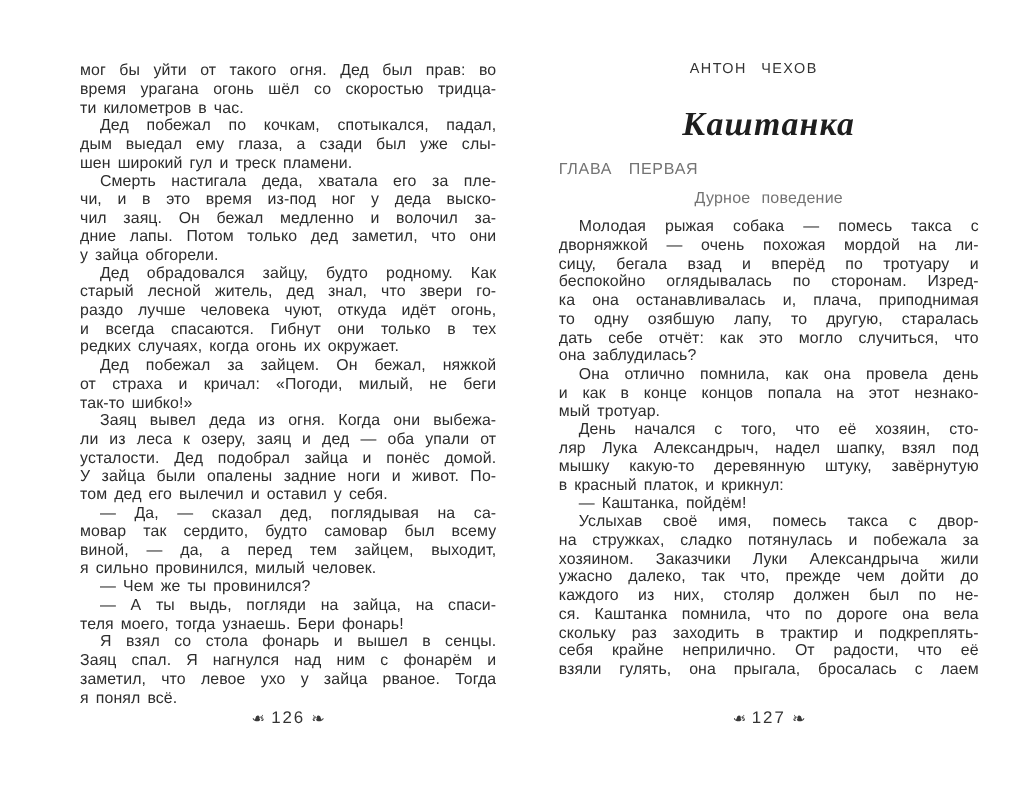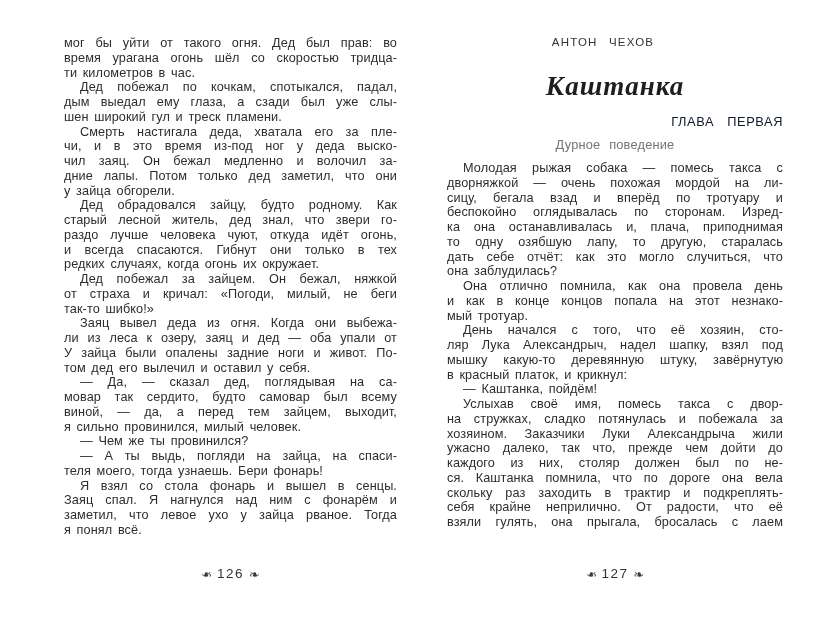--- a/index.html
+++ b/index.html
@@ -10,21 +10,21 @@
     background: #ffffff;
     overflow: hidden;
   }
   body {
     position: relative;
     font-family: "Liberation Sans", sans-serif;
     color: #2d2d2d;
   }
   .page {
     position: absolute;
-    top: 36px;
+    top: 49px;
   }
   #left-page  { left: 64px;  width: 333px; }
   #right-page { left: 447px; width: 336px; }
 
   
   .textblock .ln {
     font-size: 12.7px;
     line-height: 14.75px;
     height: 14.75px;
     letter-spacing: 0.1px;
@@ -54,25 +54,25 @@
     font-family: "Liberation Serif", serif;
     font-style: italic;
     font-weight: bold;
     font-size: 27px;
     letter-spacing: 1px;
     color: #1e1e1e;
   }
   .chapter {
     margin-top: 13px;
     height: 15px;
-    text-align: right;
+    text-align: left;
     font-size: 12.8px;
     letter-spacing: 0.6px;
     word-spacing: 9px;
-    color: #0f172a;
+    color: #737373;
   }
   .subtitle {
     margin-top: 8px;
     height: 15px;
     text-align: center;
     font-size: 12.8px;
     letter-spacing: 0.2px;
     word-spacing: 5px;
     color: #737373;
   }
@@ -119,20 +119,21 @@
       <div class="ln ind">Дед обрадовался зайцу, будто родному. Как</div>
       <div class="ln">старый лесной житель, дед знал, что звери го-</div>
       <div class="ln">раздо лучше человека чуют, откуда идёт огонь,</div>
       <div class="ln">и всегда спасаются. Гибнут они только в тех</div>
       <div class="ln end">редких случаях, когда огонь их окружает.</div>
       <div class="ln ind">Дед побежал за зайцем. Он бежал, няжкой</div>
       <div class="ln">от страха и кричал: «Погоди, милый, не беги</div>
       <div class="ln end">так-то шибко!»</div>
       <div class="ln ind">Заяц вывел деда из огня. Когда они выбежа-</div>
       <div class="ln">ли из леса к озеру, заяц и дед — оба упали от</div>
+      <div class="ln">усталости. Дед подобрал зайца и понёс домой.</div>
       <div class="ln">У зайца были опалены задние ноги и живот. По-</div>
       <div class="ln end">том дед его вылечил и оставил у себя.</div>
       <div class="ln ind">— Да, — сказал дед, поглядывая на са-</div>
       <div class="ln">мовар так сердито, будто самовар был всему</div>
       <div class="ln">виной, — да, а перед тем зайцем, выходит,</div>
       <div class="ln end">я сильно провинился, милый человек.</div>
       <div class="ln ind end">— Чем же ты провинился?</div>
       <div class="ln ind">— А ты выдь, погляди на зайца, на спаси-</div>
       <div class="ln end">теля моего, тогда узнаешь. Бери фонарь!</div>
       <div class="ln ind">Я взял со стола фонарь и вышел в сенцы.</div>

